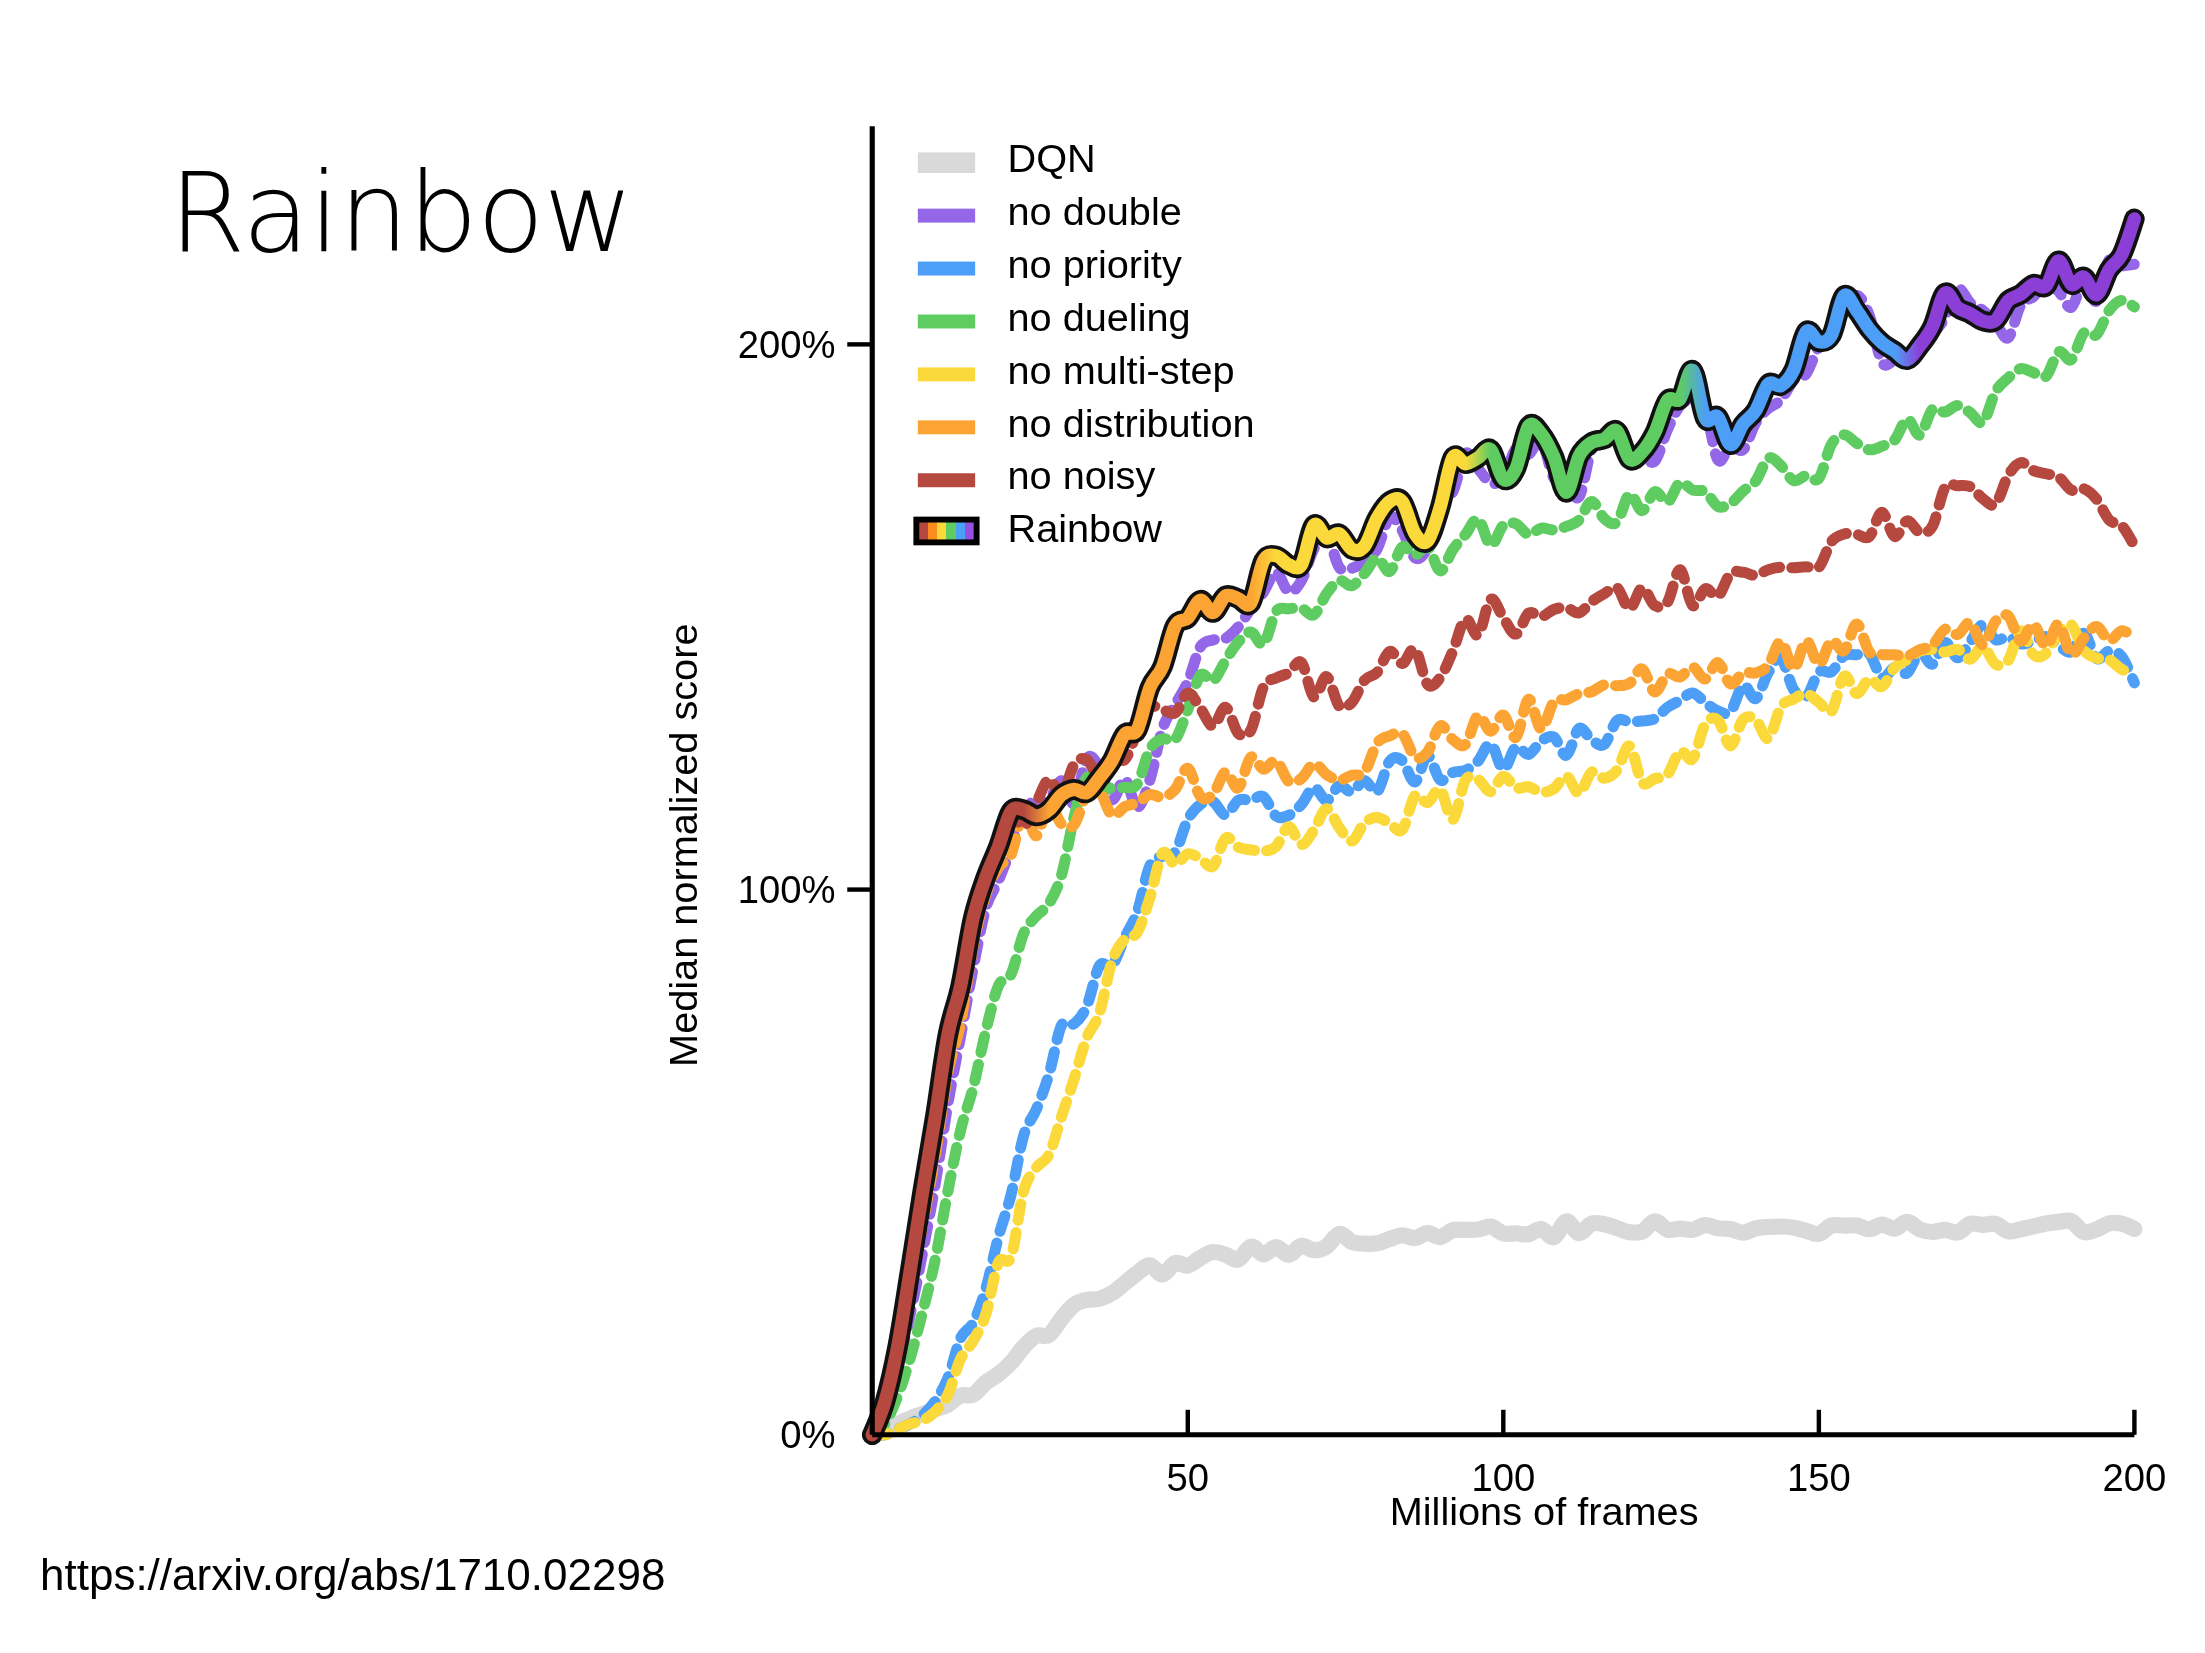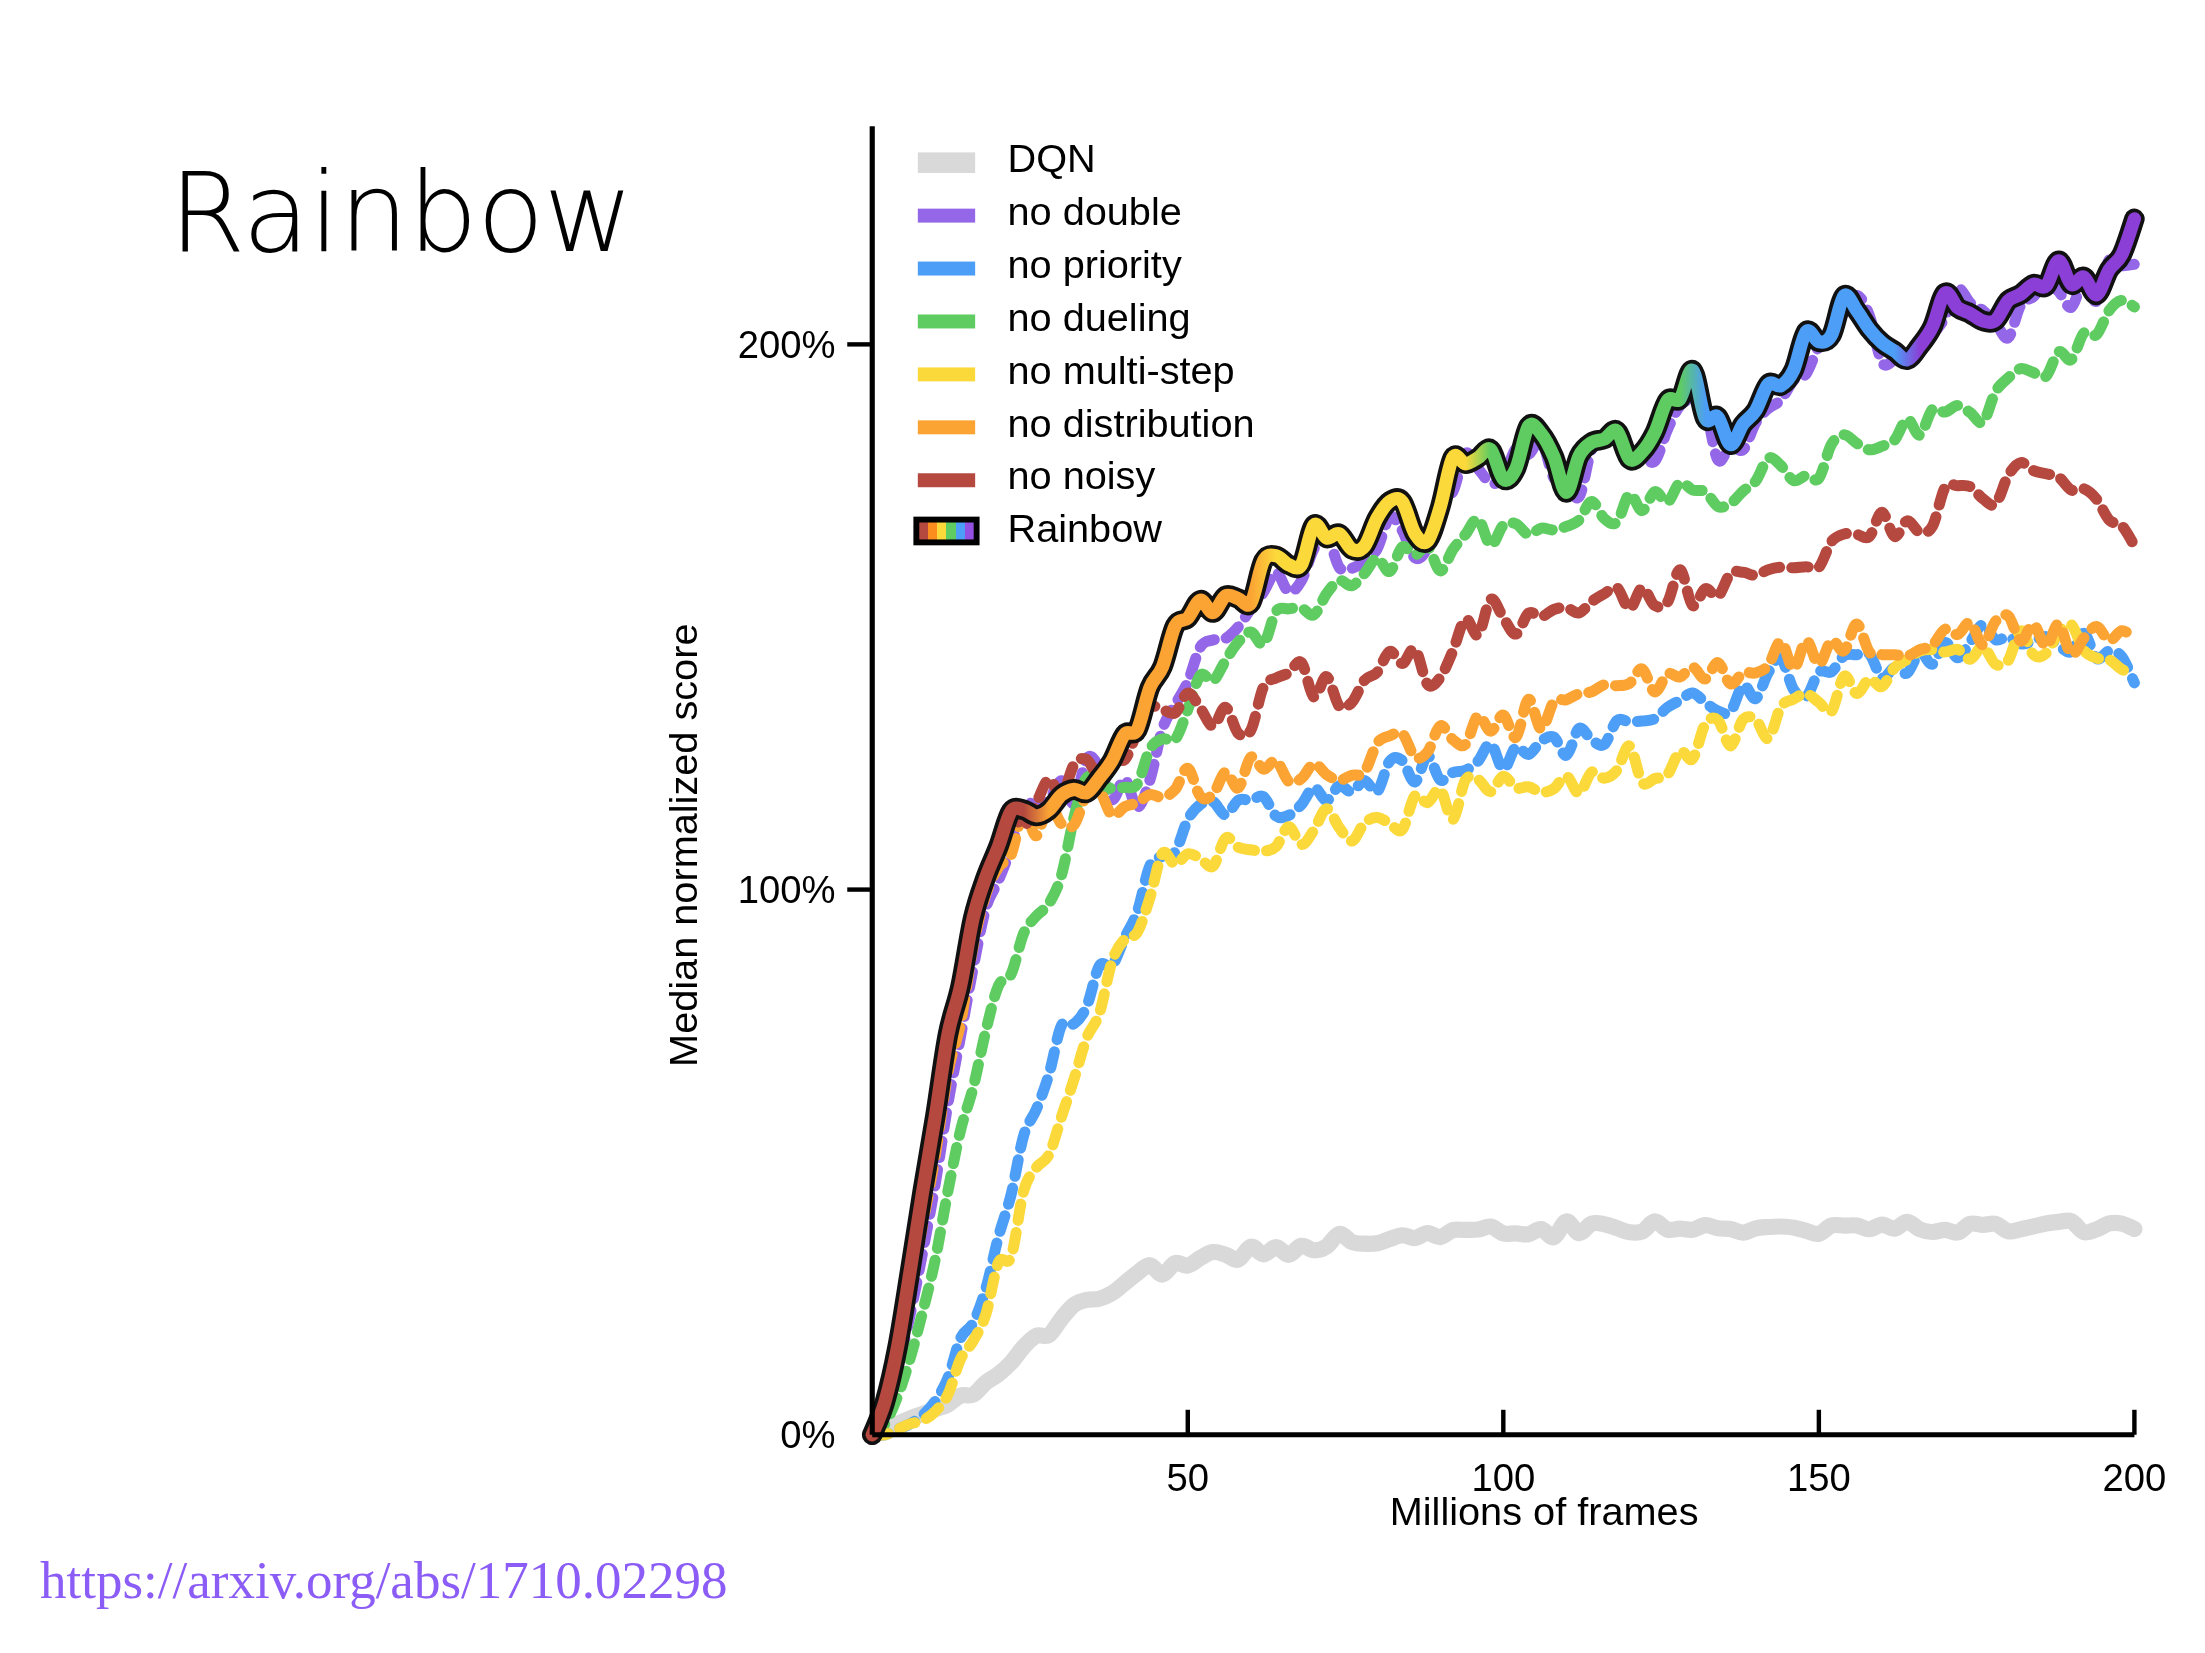--- a/index.html
+++ b/index.html
@@ -29,24 +29,24 @@
     font-size: 110px;
     letter-spacing: -0.7px;
     color: #000000;
     line-height: 1;
     white-space: nowrap;
   }
   #source-url {
     position: absolute;
     left: 40px;
     top: 1550px;
-    font-family: Liberation Serif, serif;
+    font-family: Liberation Sans, sans-serif;
     font-weight: 400;
-    font-size: 53px;
-    color: #8b5cf6;
+    font-size: 44px;
+    color: #000000;
     white-space: nowrap;
   }
   #chart-figure {
     position: absolute;
     left: 662px;
     top: 88px;
     width: 1529px;
     height: 1463px;
   }
   svg#chart-svg {

